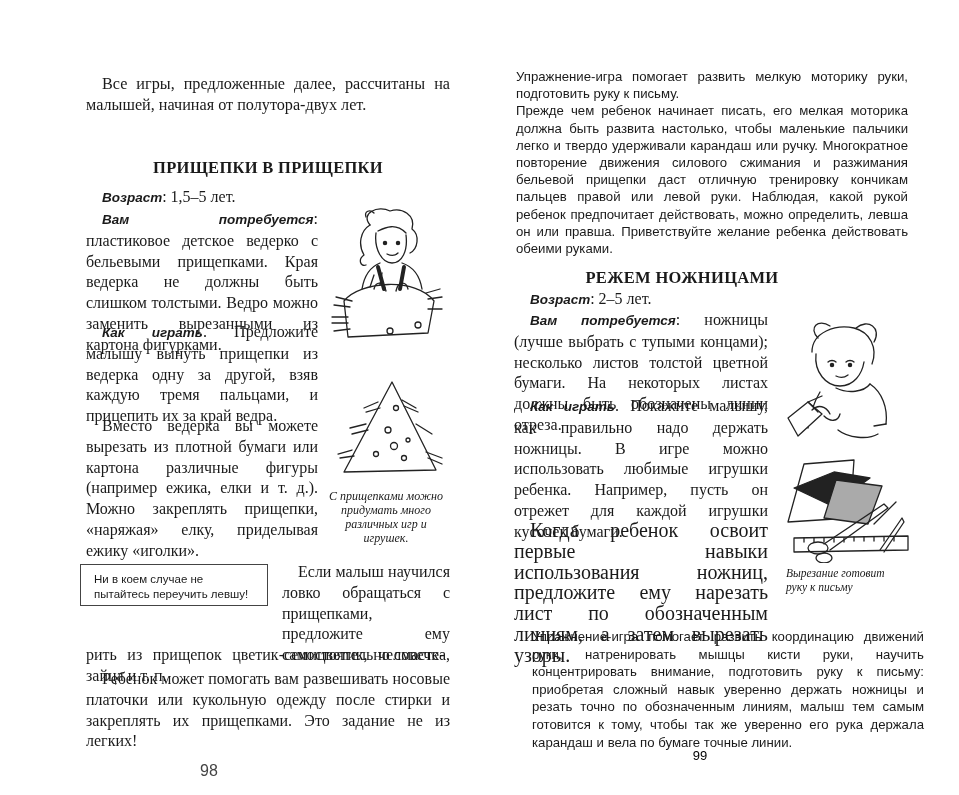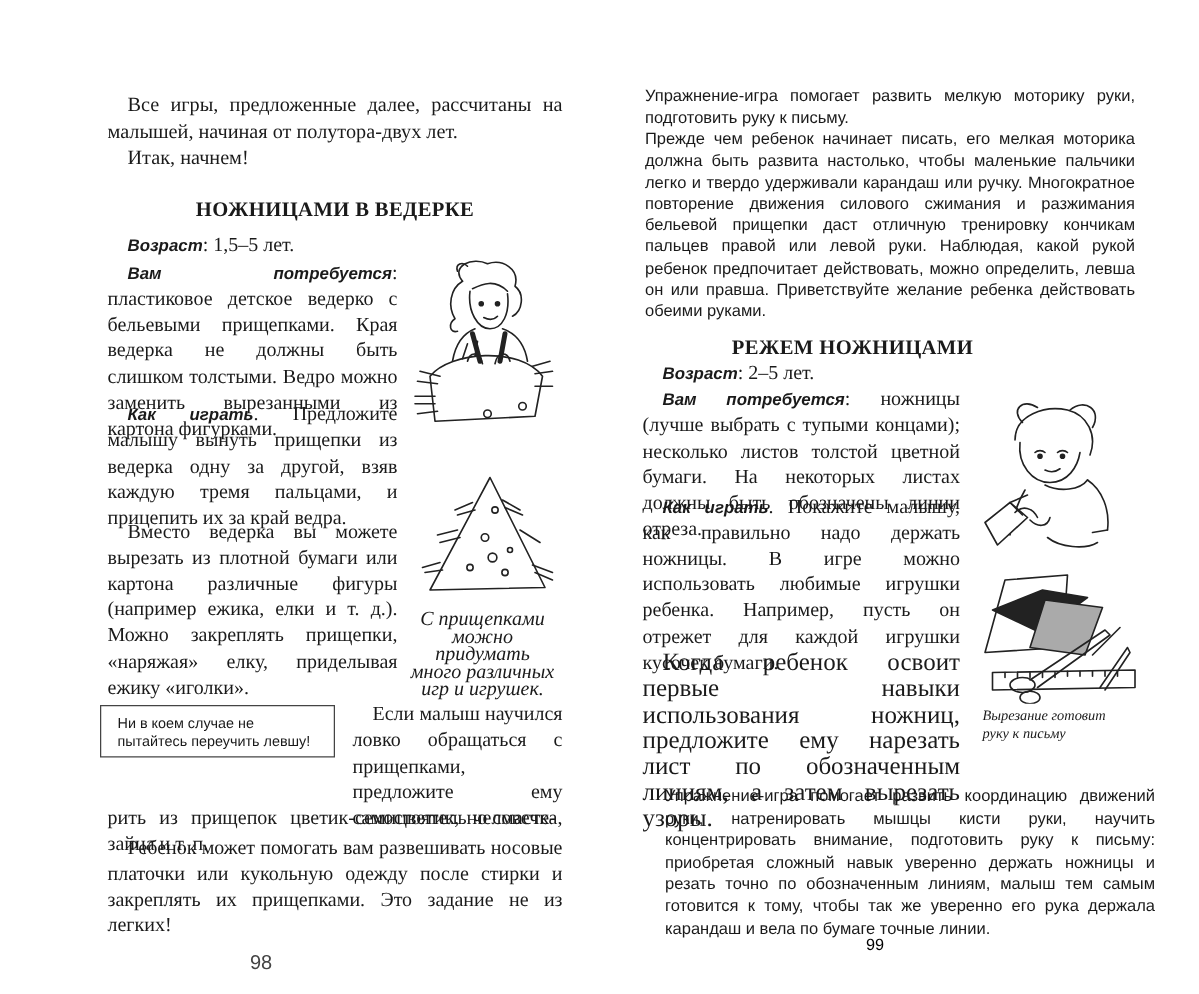--- a/index.html
+++ b/index.html
@@ -15,21 +15,21 @@
   
   #intro { left: 86px; top: 74px; width: 364px; font-size: 16.2px; line-height: 21px; text-align: justify; }
   #intro .ind { text-indent: 16px; }
   #h-left { left: 86px; top: 158px; width: 364px; text-align: center; font-weight: bold; font-size: 16.5px; letter-spacing: 0.3px; }
   .lbl { font-family: "Liberation Sans", "DejaVu Sans", sans-serif; font-style: italic; font-weight: bold; font-size: 13.5px; }
   #age-left { left: 102px; top: 188px; font-size: 16px; }
   #para1 { left: 86px; top: 209px; width: 232px; font-size: 16px; line-height: 20.8px; text-align: justify; }
   #para1 .ind, #para2 .ind, #para3 .ind { text-indent: 16px; }
   #para2 { left: 86px; top: 322px; width: 232px; font-size: 16px; line-height: 20.8px; text-align: justify; }
   #para3 { left: 86px; top: 416px; width: 232px; font-size: 16px; line-height: 20.8px; text-align: justify; }
-  #caption-left { left: 328px; top: 489px; width: 116px; text-align: center; font-style: italic; font-size: 16px; line-height: 14px; }
+  #caption-left { left: 328px; top: 489px; width: 116px; text-align: center; font-style: italic; font-size: 12px; line-height: 14px; }
   #note-box { left: 80px; top: 564px; width: 186px; height: 40px; border: 1px solid #444; padding: 0; }
   #note-text { left: 94px; top: 572px; width: 166px; font-size: 11.5px; line-height: 14.5px; }
   #para4 { left: 282px; top: 562px; width: 168px; font-size: 16px; line-height: 20.8px; text-align: justify; }
   #para4 .ind { text-indent: 16px; }
   #para4b { left: 86px; top: 645px; width: 364px; font-size: 16px; line-height: 20.8px; text-align: justify; }
   #para5 { left: 86px; top: 669px; width: 364px; font-size: 16px; line-height: 20.8px; text-align: justify; }
   #para5 .ind { text-indent: 16px; }
   #pnum-left { left: 200px; top: 762px; width: 100px; text-align: left; font-size: 16px; color: #444; }
 
   
@@ -49,24 +49,23 @@
   svg.ill .fill-dark { fill: #222; }
   svg.ill .fill-white { fill: #fff; }
   svg.ill .fill-grey { fill: #888; stroke: #222; }
 </style>
 </head>
 <body>
 
 <div id="left-page">
   <div id="intro" class="abs serif">
     <p class="ind">Все игры, предложенные далее, рассчитаны на малышей, начиная от полутора-двух лет.</p>
-    <p class="ind">Итак, начнем!</p>
-  </div>
-
-  <div id="h-left" class="abs serif">НОЖНИЦАМИ В ВЕДЕРКЕ</div>
+  </div>
+
+  <div id="h-left" class="abs serif">ПРИЩЕПКИ В ПРИЩЕПКИ</div>
 
   <div id="age-left" class="abs serif">
     <span class="lbl">Возраст</span><span>: 1,5–5 лет.</span>
   </div>
 
   <div id="para1" class="abs serif">
     <p class="ind"><span class="lbl">Вам потребуется</span><span>: пластиковое детское ведерко с бельевыми прищепками. Края ведерка не должны быть слишком толстыми. Ведро можно заменить вырезанными из картона фигурками.</span></p>
   </div>
 
   <div id="para2" class="abs serif">

